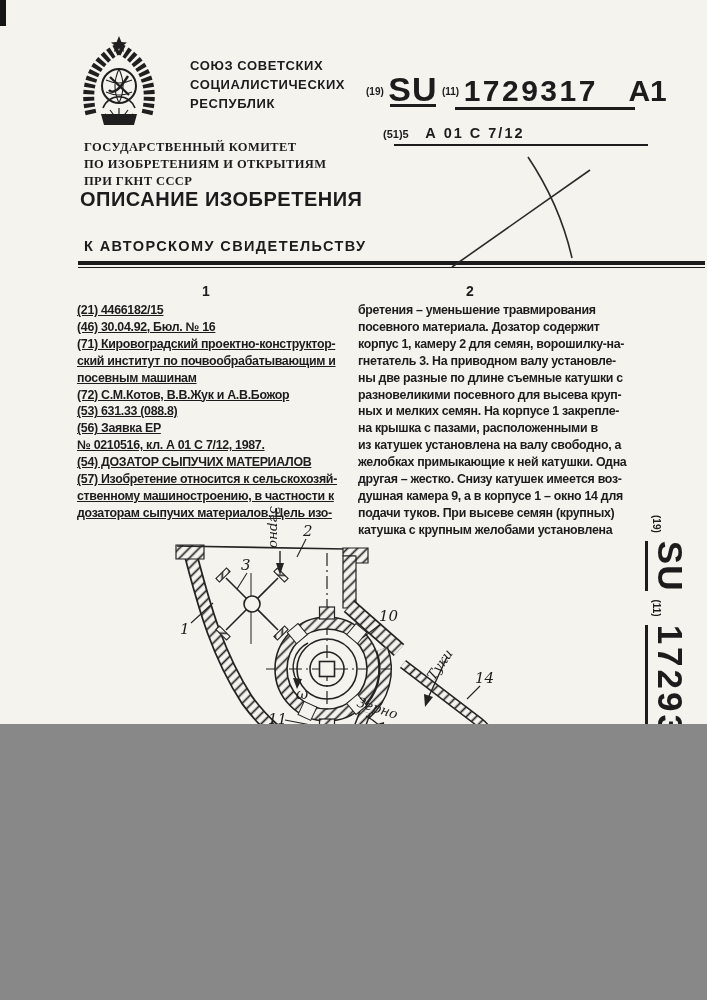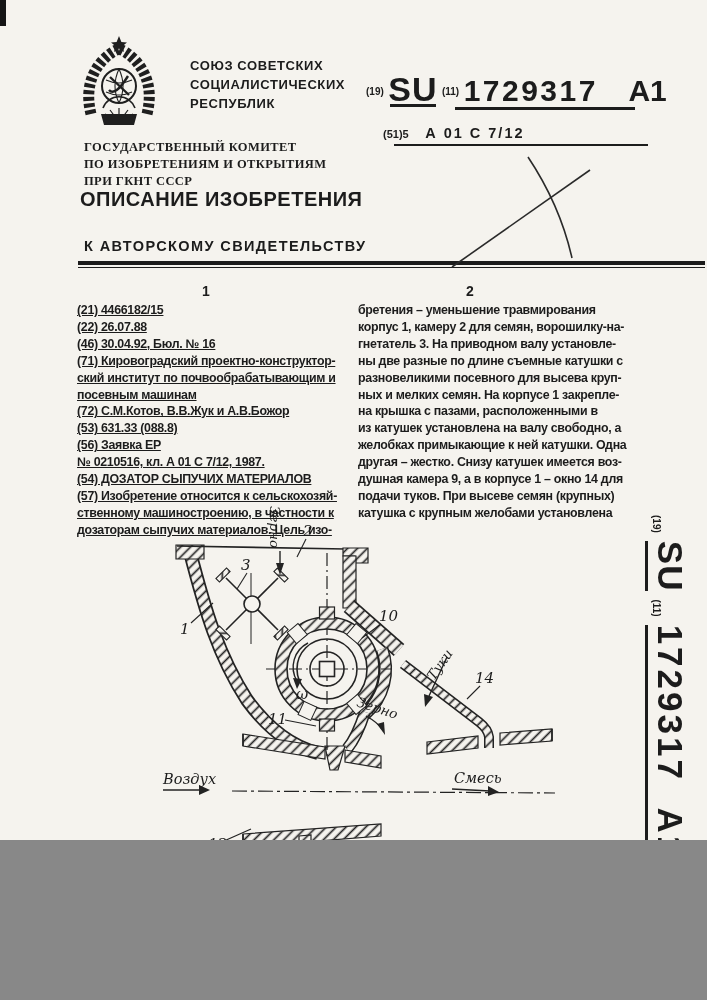--- a/index.html
+++ b/index.html
@@ -1,18 +1,18 @@
 <!DOCTYPE html>
 <html><head>
 <meta charset="utf-8">
 <style>
   html,body{margin:0;padding:0;}
   body{background:#888;}
   .page{
-    position:relative; width:707px; height:840px; margin:0 auto;
+    position:relative; width:707px; height:724px; margin:0 auto;
     background:#f5f3ee; overflow:hidden;
     font-family:"Liberation Sans", sans-serif; color:#1c1c1c;
   }
   .abs{position:absolute;}
   
   .country{left:190px; top:56px; font-size:13px; line-height:19px; font-weight:bold; letter-spacing:.6px;}
   .committee{left:84px; top:139px; font-size:12.5px; line-height:17px; font-weight:bold; letter-spacing:.4px;font-family:Liberation Serif, serif;}
   .publine{left:366px; top:70px; white-space:nowrap;}
   .code-small{font-size:10px; font-weight:bold; vertical-align:6px;}
   .su-big{font-size:34px; font-weight:bold; letter-spacing:1px;}
@@ -92,37 +92,37 @@
   <div class="abs doc-subtitle">К АВТОРСКОМУ СВИДЕТЕЛЬСТВУ</div>
 
   <div class="abs hline" style="left:78px;top:261px;width:627px;height:3.5px;"></div>
   <div class="abs hline" style="left:78px;top:267px;width:627px;height:1.2px;"></div>
 
   <div class="abs colnum" style="left:202px;top:283px;">1</div>
   <div class="abs colnum" style="left:466px;top:283px;">2</div>
 
   <div class="abs coltext" style="left:77px;top:302px;text-decoration:underline;">
     <div>(21) 4466182/15</div>
-    <div>(22) 26.07.88</div>
     <div>(46) 30.04.92, Бюл. № 16</div>
     <div>(71) Кировоградский проектно-конструктор-</div>
     <div>ский институт по почвообрабатывающим и</div>
     <div>посевным машинам</div>
     <div>(72) С.М.Котов, В.В.Жук и А.В.Божор</div>
     <div>(53) 631.33 (088.8)</div>
     <div>(56) Заявка ЕР</div>
     <div>№ 0210516, кл. А 01 С 7/12, 1987.</div>
     <div>(54) ДОЗАТОР СЫПУЧИХ МАТЕРИАЛОВ</div>
     <div>(57) Изобретение относится к сельскохозяй-</div>
     <div>ственному машиностроению, в частности к</div>
     <div>дозаторам сыпучих материалов. Цель изо-</div>
   </div>
 
   <div class="abs coltext" style="left:358px;top:302px;">
     <div>бретения – уменьшение травмирования</div>
+    <div>посевного материала. Дозатор содержит</div>
     <div>корпус 1, камеру 2 для семян, ворошилку-на-</div>
     <div>гнетатель 3. На приводном валу установле-</div>
     <div>ны две разные по длине съемные катушки с</div>
     <div>разновеликими посевного для высева круп-</div>
     <div>ных и мелких семян. На корпусе 1 закрепле-</div>
     <div>на крышка с пазами, расположенными в</div>
     <div>из катушек установлена на валу свободно, а</div>
     <div>желобках примыкающие к ней катушки. Одна</div>
     <div>другая – жестко. Снизу катушек имеется воз-</div>
     <div>душная камера 9, а в корпусе 1 – окно 14 для</div>

